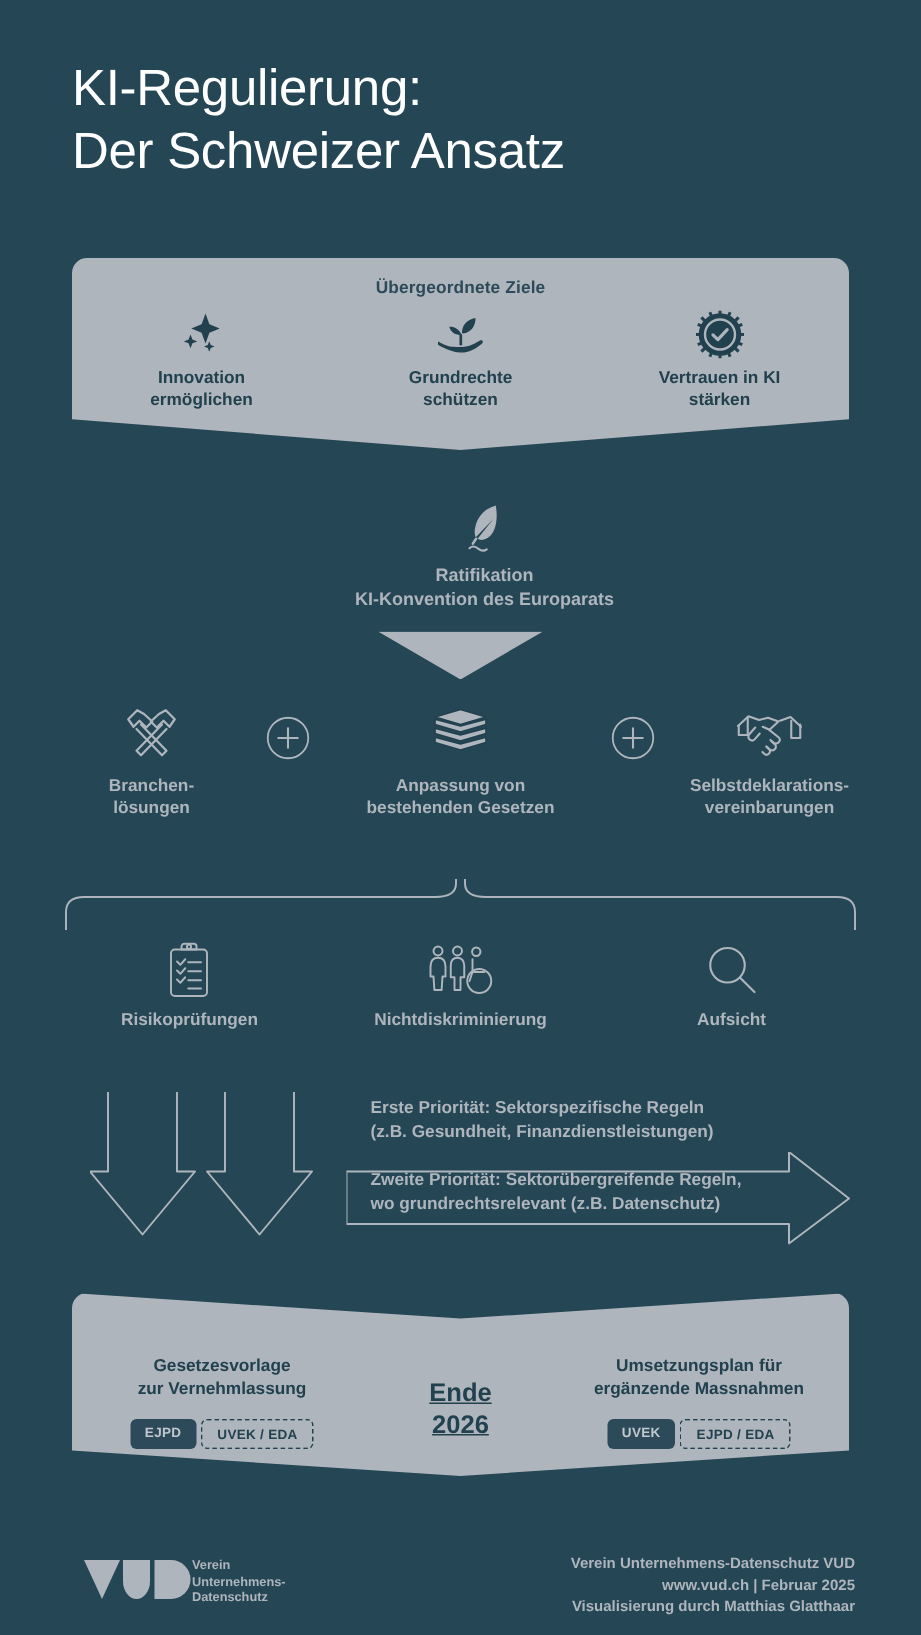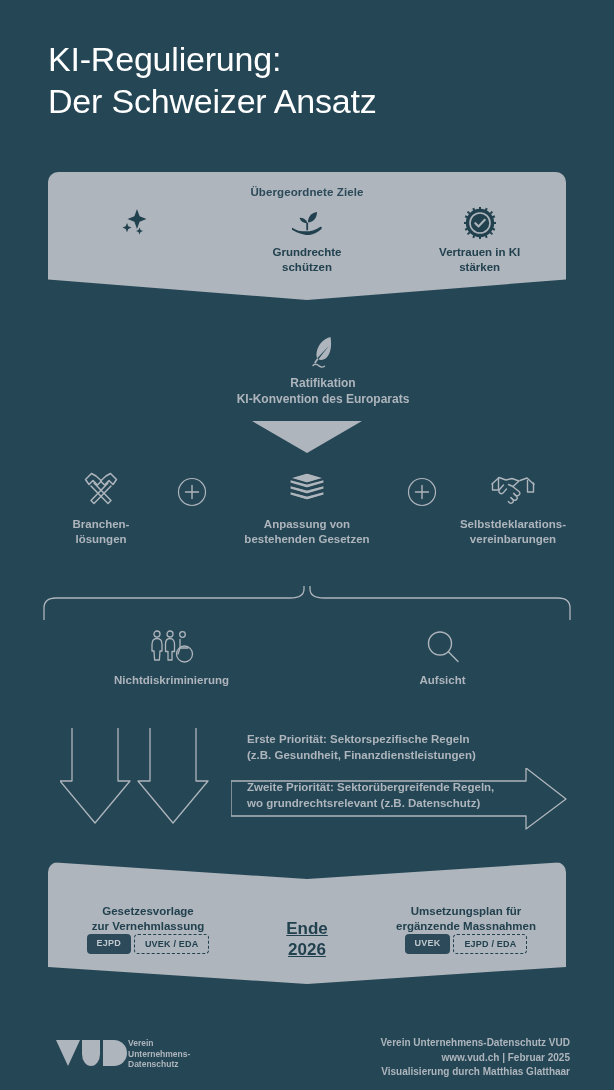--- a/index.html
+++ b/index.html
@@ -252,21 +252,21 @@
     text-align: center;
     color: #22414f;
   }
   .outcome-col .olabel {
     font-size: 11.5px;
     line-height: 15px;
     font-weight: 700;
     white-space: pre-line;
   }
   .badges {
-    margin-top: 0;
+    margin-top: 12px;
     display: flex;
     justify-content: center;
     gap: 0px;
   }
   .badge {
     font-size: 9px;
     font-weight: 700;
     letter-spacing: 0.2px;
     padding: 4px 10px;
     border-radius: 4px;
@@ -340,20 +340,22 @@
   <div class="goals-row">
 
     <div class="goal">
       <div class="gicon">
         <svg width="32" height="30" viewBox="0 0 32 30" aria-hidden="true">
           <path d="M19 1 L21.6 8.2 L28.5 11 L21.6 13.8 L19 21 L16.4 13.8 L9.5 11 L16.4 8.2 Z" fill="#22414f"></path>
           <path d="M9 15 L10.3 18.3 L13.5 19.6 L10.3 20.9 L9 24.2 L7.7 20.9 L4.5 19.6 L7.7 18.3 Z" fill="#22414f"></path>
           <path d="M21.5 19.5 L22.5 22 L25 23 L22.5 24 L21.5 26.5 L20.5 24 L18 23 L20.5 22 Z" fill="#22414f"></path>
         </svg>
       </div>
+      <div class="glabel">Innovation
+ermöglichen</div>
     </div>
 
     <div class="goal">
       <div class="gicon">
         <svg width="36" height="30" viewBox="0 0 36 30" aria-hidden="true">
           <path d="M19 14 C19 9 22 5 28 4 C28 9.5 25 13.5 19.6 14.4 Z" fill="#22414f"></path>
           <path d="M18.4 14.6 C17 11.4 14 9.6 10.5 9.8 C11.4 13.2 14.2 15.2 17.8 15.3 Z" fill="#22414f"></path>
           <path d="M18.2 15.6 L18.2 21.5" stroke="#22414f" stroke-width="1.8" fill="none" stroke-linecap="round"></path>
           <path d="M3 19.5 C3 19.5 7.5 22.5 11 23 C14.5 23.5 21 23.5 24 22.5 C27 21.5 31 19 31 19 C32.6 18.2 33.6 20 32.2 21.2 C29 24 24.5 26.6 20.5 27 C16.5 27.4 10 26 3 21.8 Z" fill="#22414f"></path>
         </svg>
@@ -480,20 +482,36 @@
 <div class="bracket">
   <svg width="530" height="34" viewBox="0 0 530 34" preserveAspectRatio="none" aria-hidden="true">
     <path d="M2 34 L2 22 Q2 12 14 12 L248 12 Q262 12 262 3 L262 0
              M528 34 L528 22 Q528 12 516 12 L282 12 Q268 12 268 3 L268 0" fill="none" stroke="#aeb5bc" stroke-width="1.3"></path>
   </svg>
 </div>
 
 <div class="principles-row">
 
 
+  <div class="principle">
+    <div class="picon">
+      <svg width="32" height="38" viewBox="0 0 32 38" aria-hidden="true">
+        <g fill="none" stroke="#aeb5bc" stroke-width="1.3" stroke-linejoin="round" stroke-linecap="round">
+          <rect x="4" y="5" width="24" height="31" rx="2.5"></rect>
+          <path d="M11 5 L11 3 C11 2 11.8 1.2 12.8 1.2 L19.2 1.2 C20.2 1.2 21 2 21 3 L21 5 Z"></path>
+          <circle cx="16" cy="3.2" r="1.4"></circle>
+          <path d="M8 13 L10.2 15.2 L13.5 11.5 M15.5 13.5 L24 13.5"></path>
+          <path d="M8 19 L10.2 21.2 L13.5 17.5 M15.5 19.5 L24 19.5"></path>
+          <path d="M8 25 L10.2 27.2 L13.5 23.5 M15.5 25.5 L24 25.5"></path>
+          <path d="M15.5 31 L24 31"></path>
+        </g>
+      </svg>
+    </div>
+    <div class="plabel">Risikoprüfungen</div>
+  </div>
 
   <div class="principle">
     <div class="picon">
       <svg width="48" height="36" viewBox="0 0 48 36" aria-hidden="true">
         <g fill="none" stroke="#aeb5bc" stroke-width="1.3" stroke-linejoin="round" stroke-linecap="round">
           <circle cx="9" cy="5" r="3"></circle>
           <path d="M9 9.5 C5.6 9.5 4 12 4 15.5 L4 22 L6 22 L6.6 31 L11.4 31 L12 22 L14 22 L14 15.5 C14 12 12.4 9.5 9 9.5 Z"></path>
           <circle cx="22" cy="5" r="3"></circle>
           <path d="M22 9.5 C19 9.5 17.5 11.8 17.5 15 L17.5 22.5 L20 22.5 L20 31 L24 31 L24 22.5 L26.5 22.5 L26.5 15 C26.5 11.8 25 9.5 22 9.5 Z"></path>
           <circle cx="34.5" cy="5.5" r="2.8"></circle>

